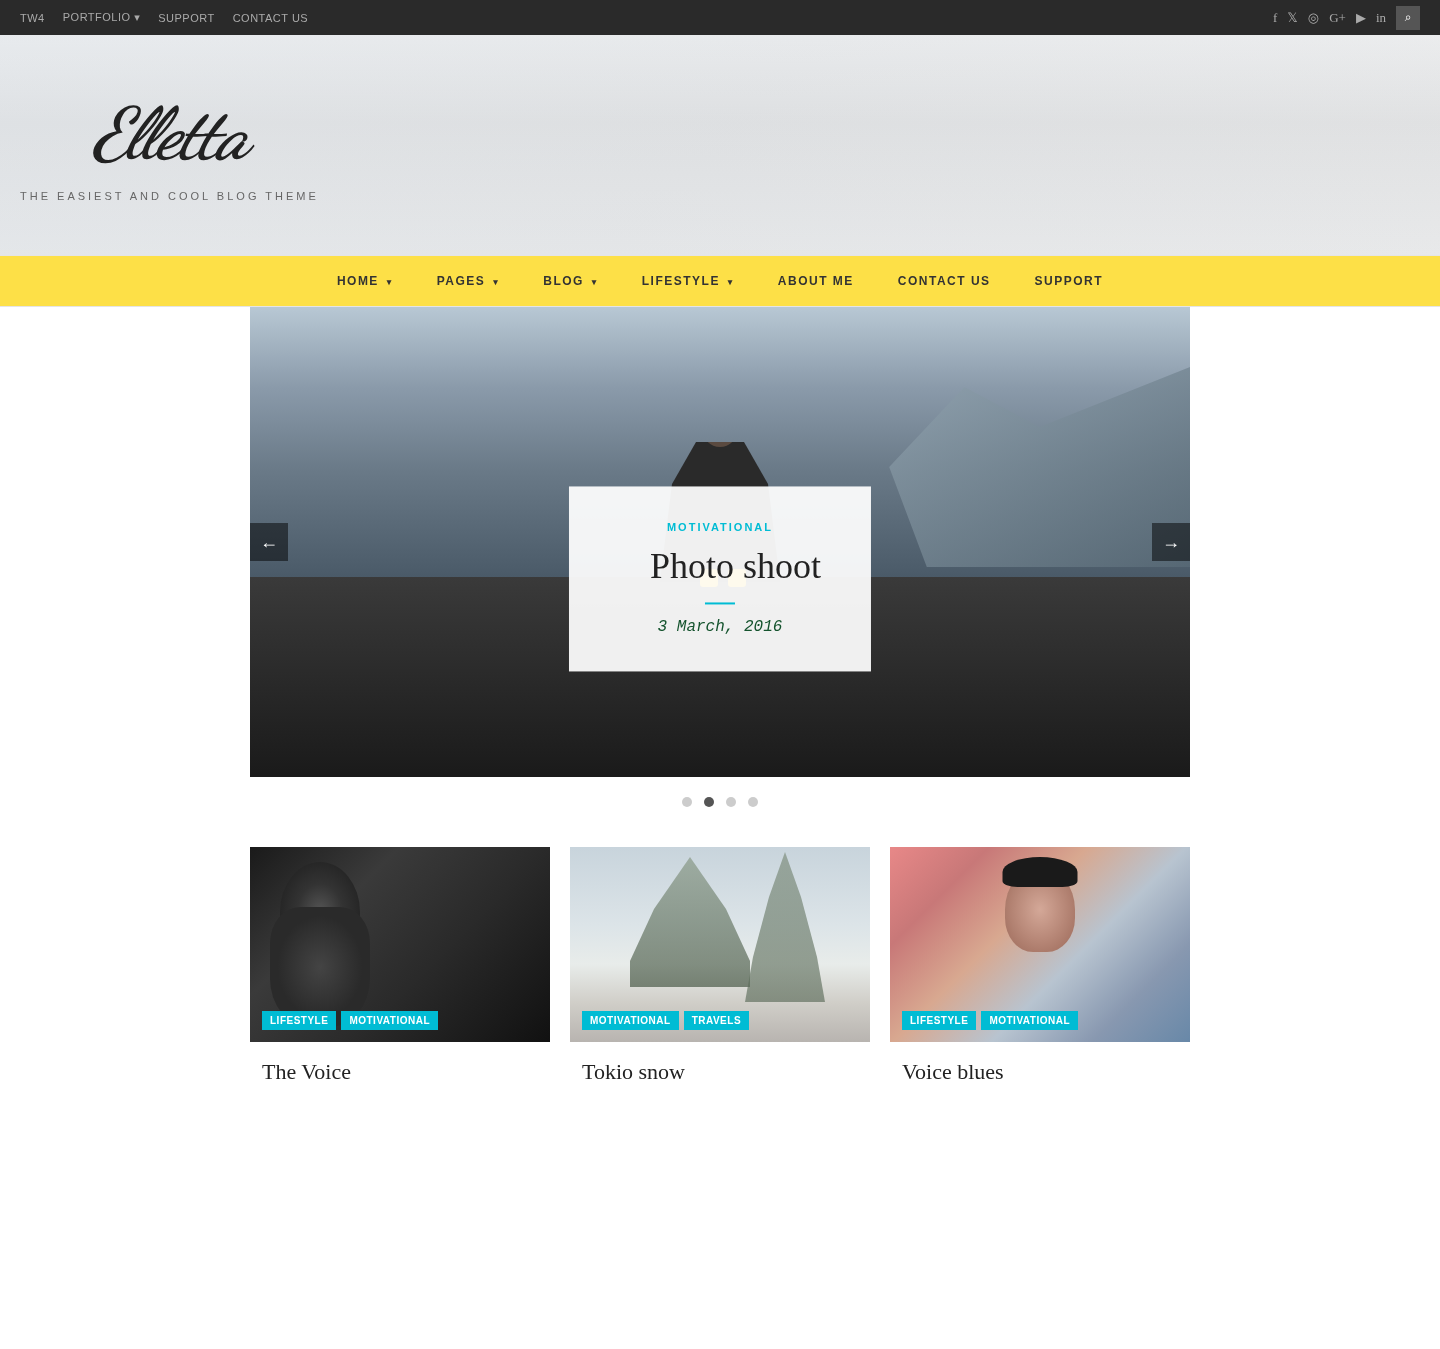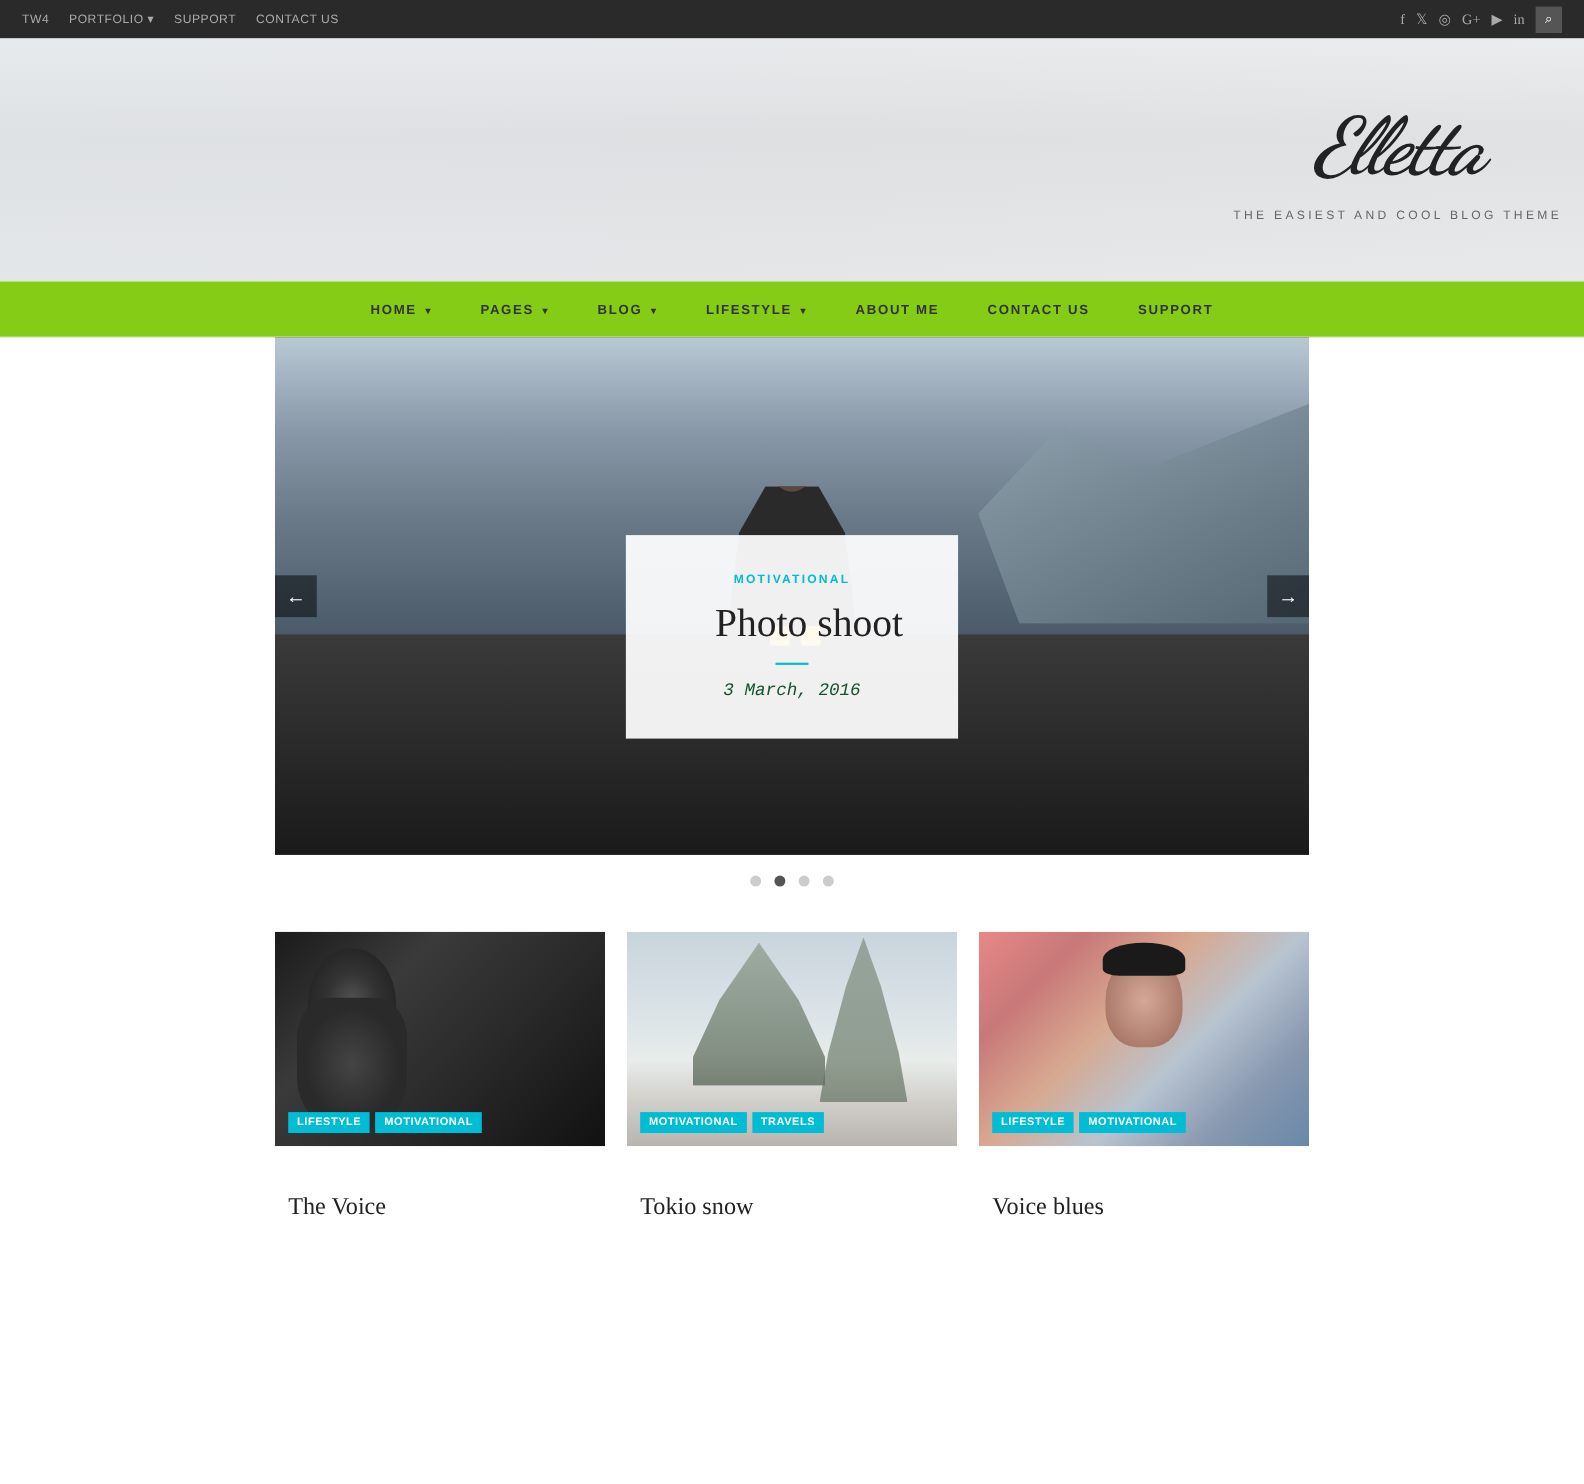--- a/index.html
+++ b/index.html
@@ -44,21 +44,21 @@
     
     .header {
       background: linear-gradient(to bottom, #f5f5f5 0%, #e8e8e8 40%, #f0f0f0 100%);
       text-align: center;
       padding: 40px 20px 30px;
       position: relative;
       overflow: hidden;
       min-height: 220px;
       display: flex;
       flex-direction: column;
-      align-items: flex-end;
+      align-items: flex-start;
       justify-content: center;
     }
     .header-bg {
       position: absolute;
       top: 0; left: 0; right: 0; bottom: 0;
       background: linear-gradient(135deg, rgba(200,210,220,0.3) 0%, rgba(180,190,200,0.2) 50%, rgba(160,170,180,0.1) 100%);
       z-index: 0;
     }
     .header-content { position: relative; z-index: 1; }
     .site-title {
@@ -77,21 +77,21 @@
       color: #666;
       margin-top: 20px;
     }
 
     
     .main-nav {
       border-top: 1px solid #e5e5e5;
       border-bottom: 1px solid #e5e5e5;
       text-align: center;
       padding: 0;
-      background: #84cc16;
+      background: #fde047;
     }
     .main-nav ul {
       list-style: none;
       display: inline-flex;
       gap: 0;
       padding: 0;
     }
     .main-nav ul li a {
       display: block;
       padding: 18px 22px;
@@ -368,21 +368,20 @@
     }
     .card-body {
       padding: 16px 12px 8px;
     }
     .card-title {
       font-family: Georgia, serif;
       font-size: 22px;
       font-weight: 400;
       color: #222;
       line-height: 1.3;
-      margin-top: 25px;
     }
 
     
     .hero-wrapper {
       background: #fff;
       padding: 0;
     }
     .hero-outer {
       max-width: 940px;
       margin: 0 auto;

